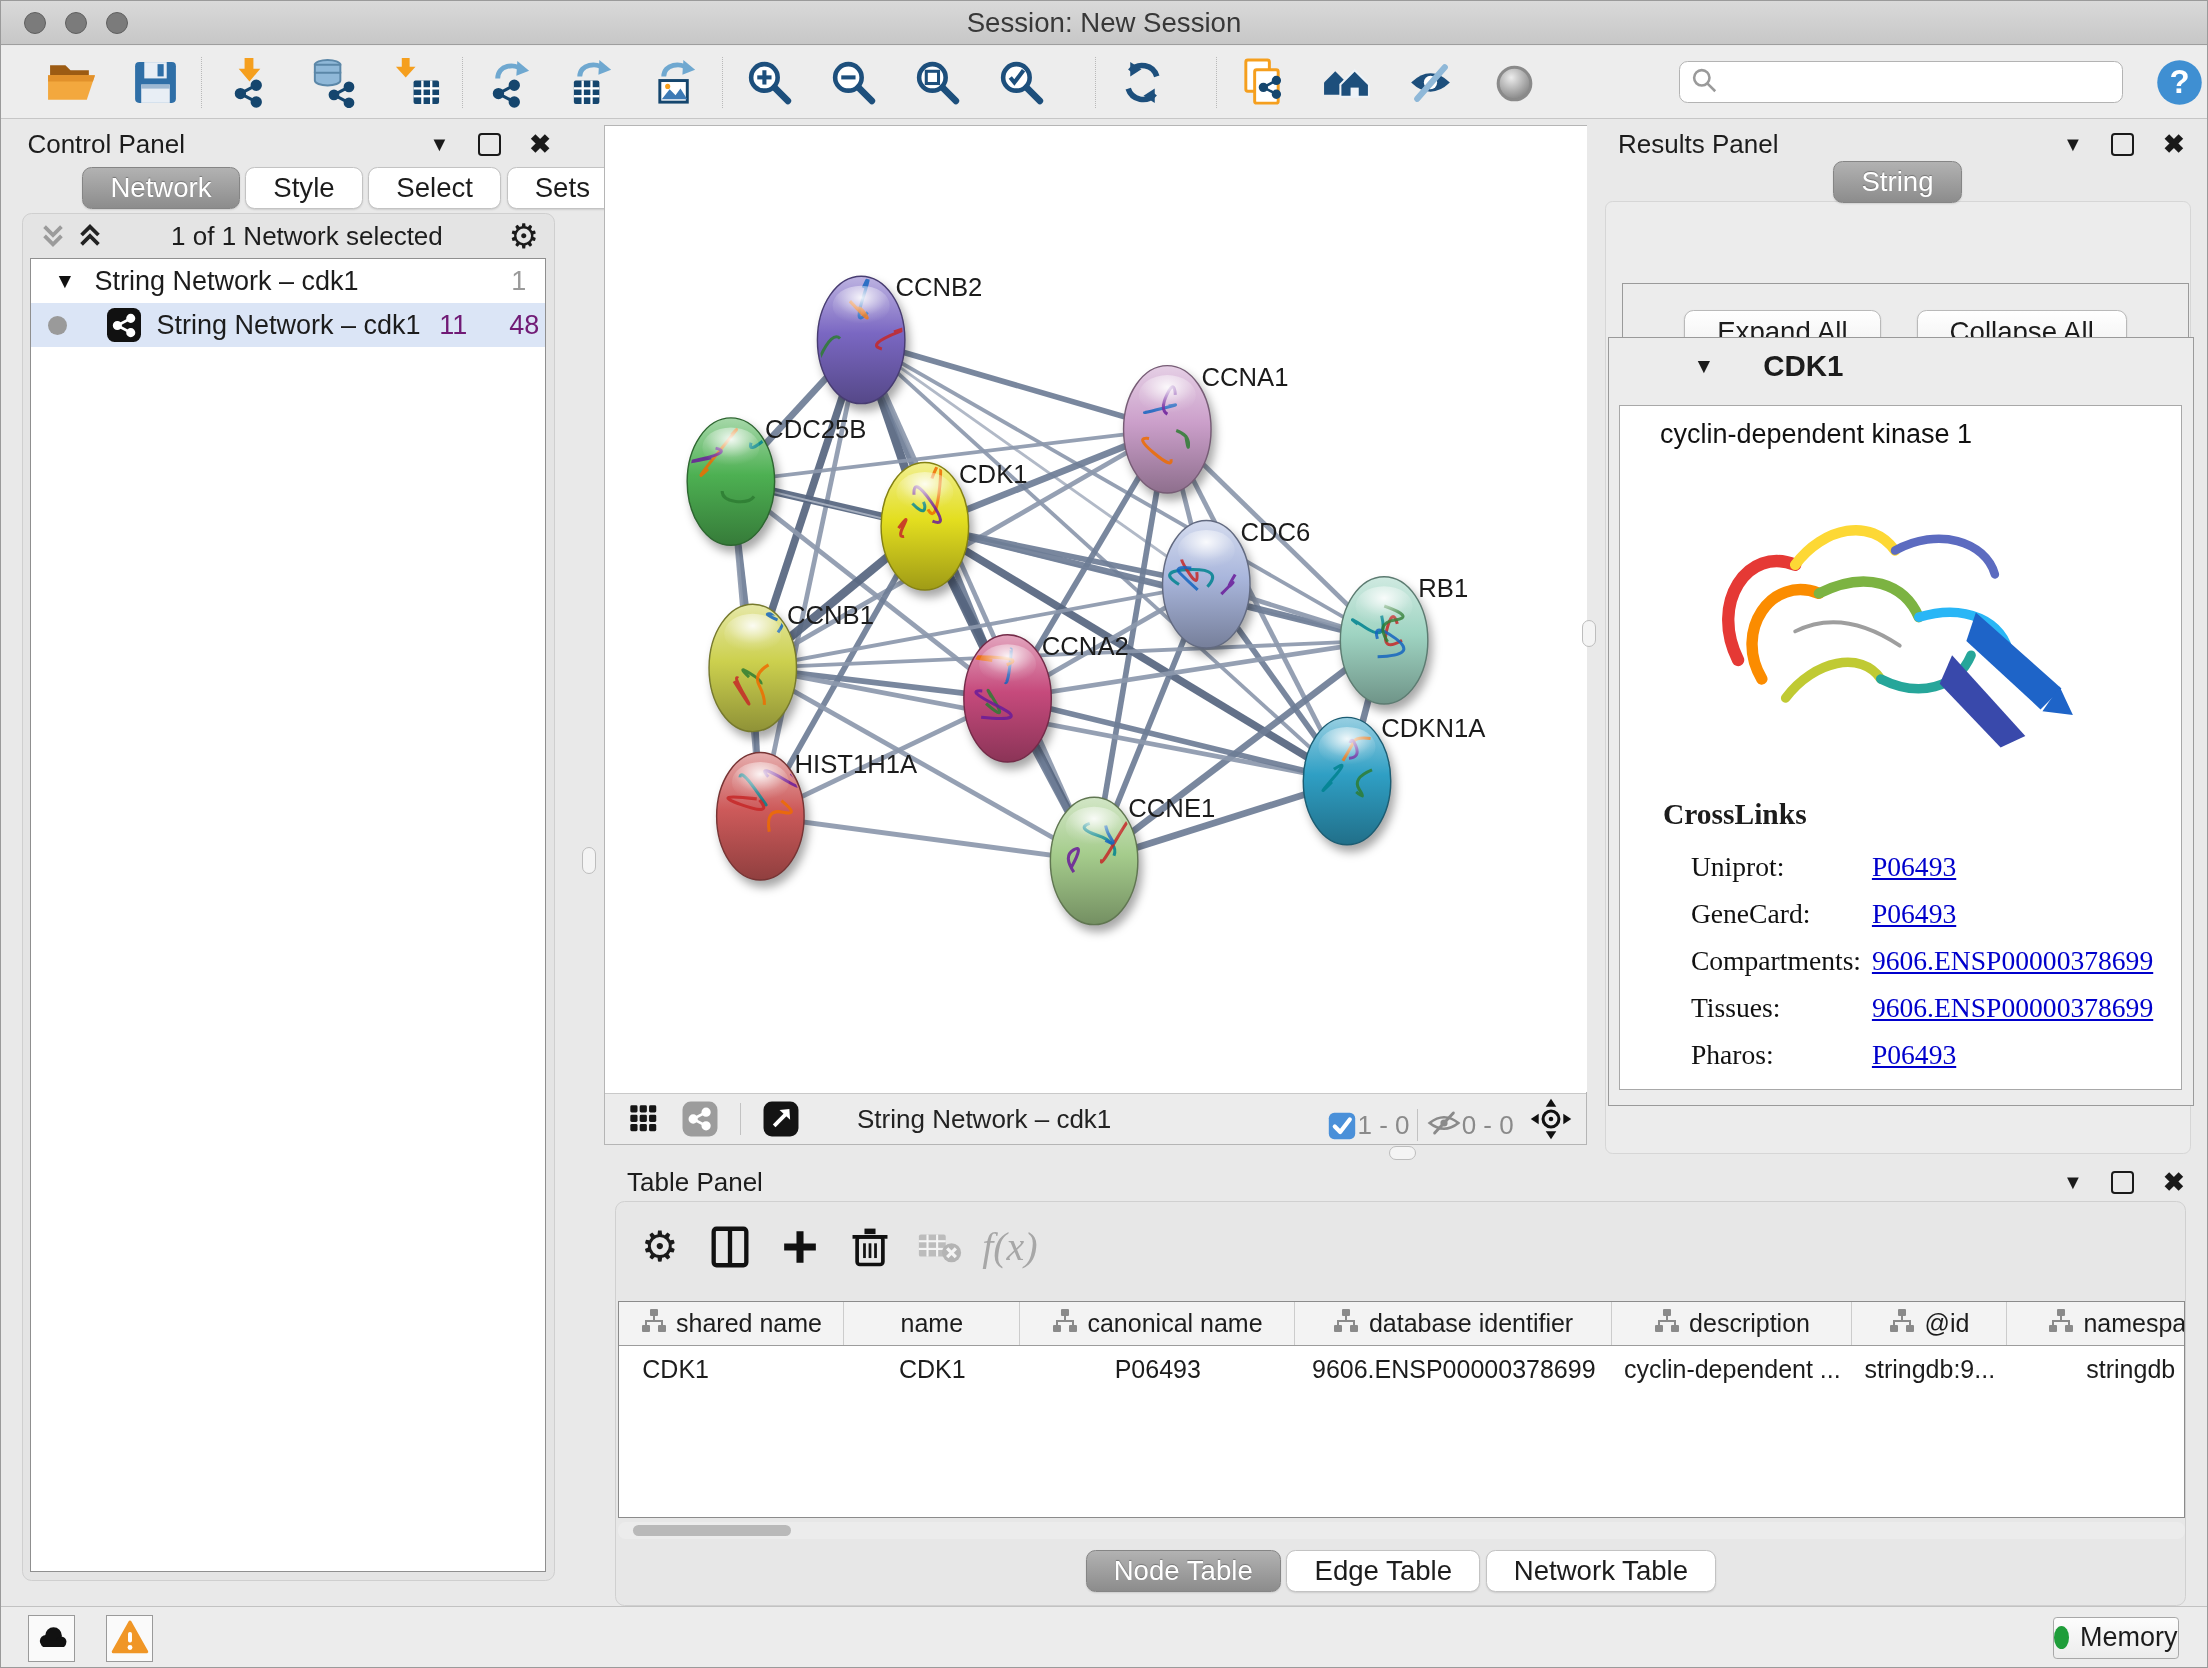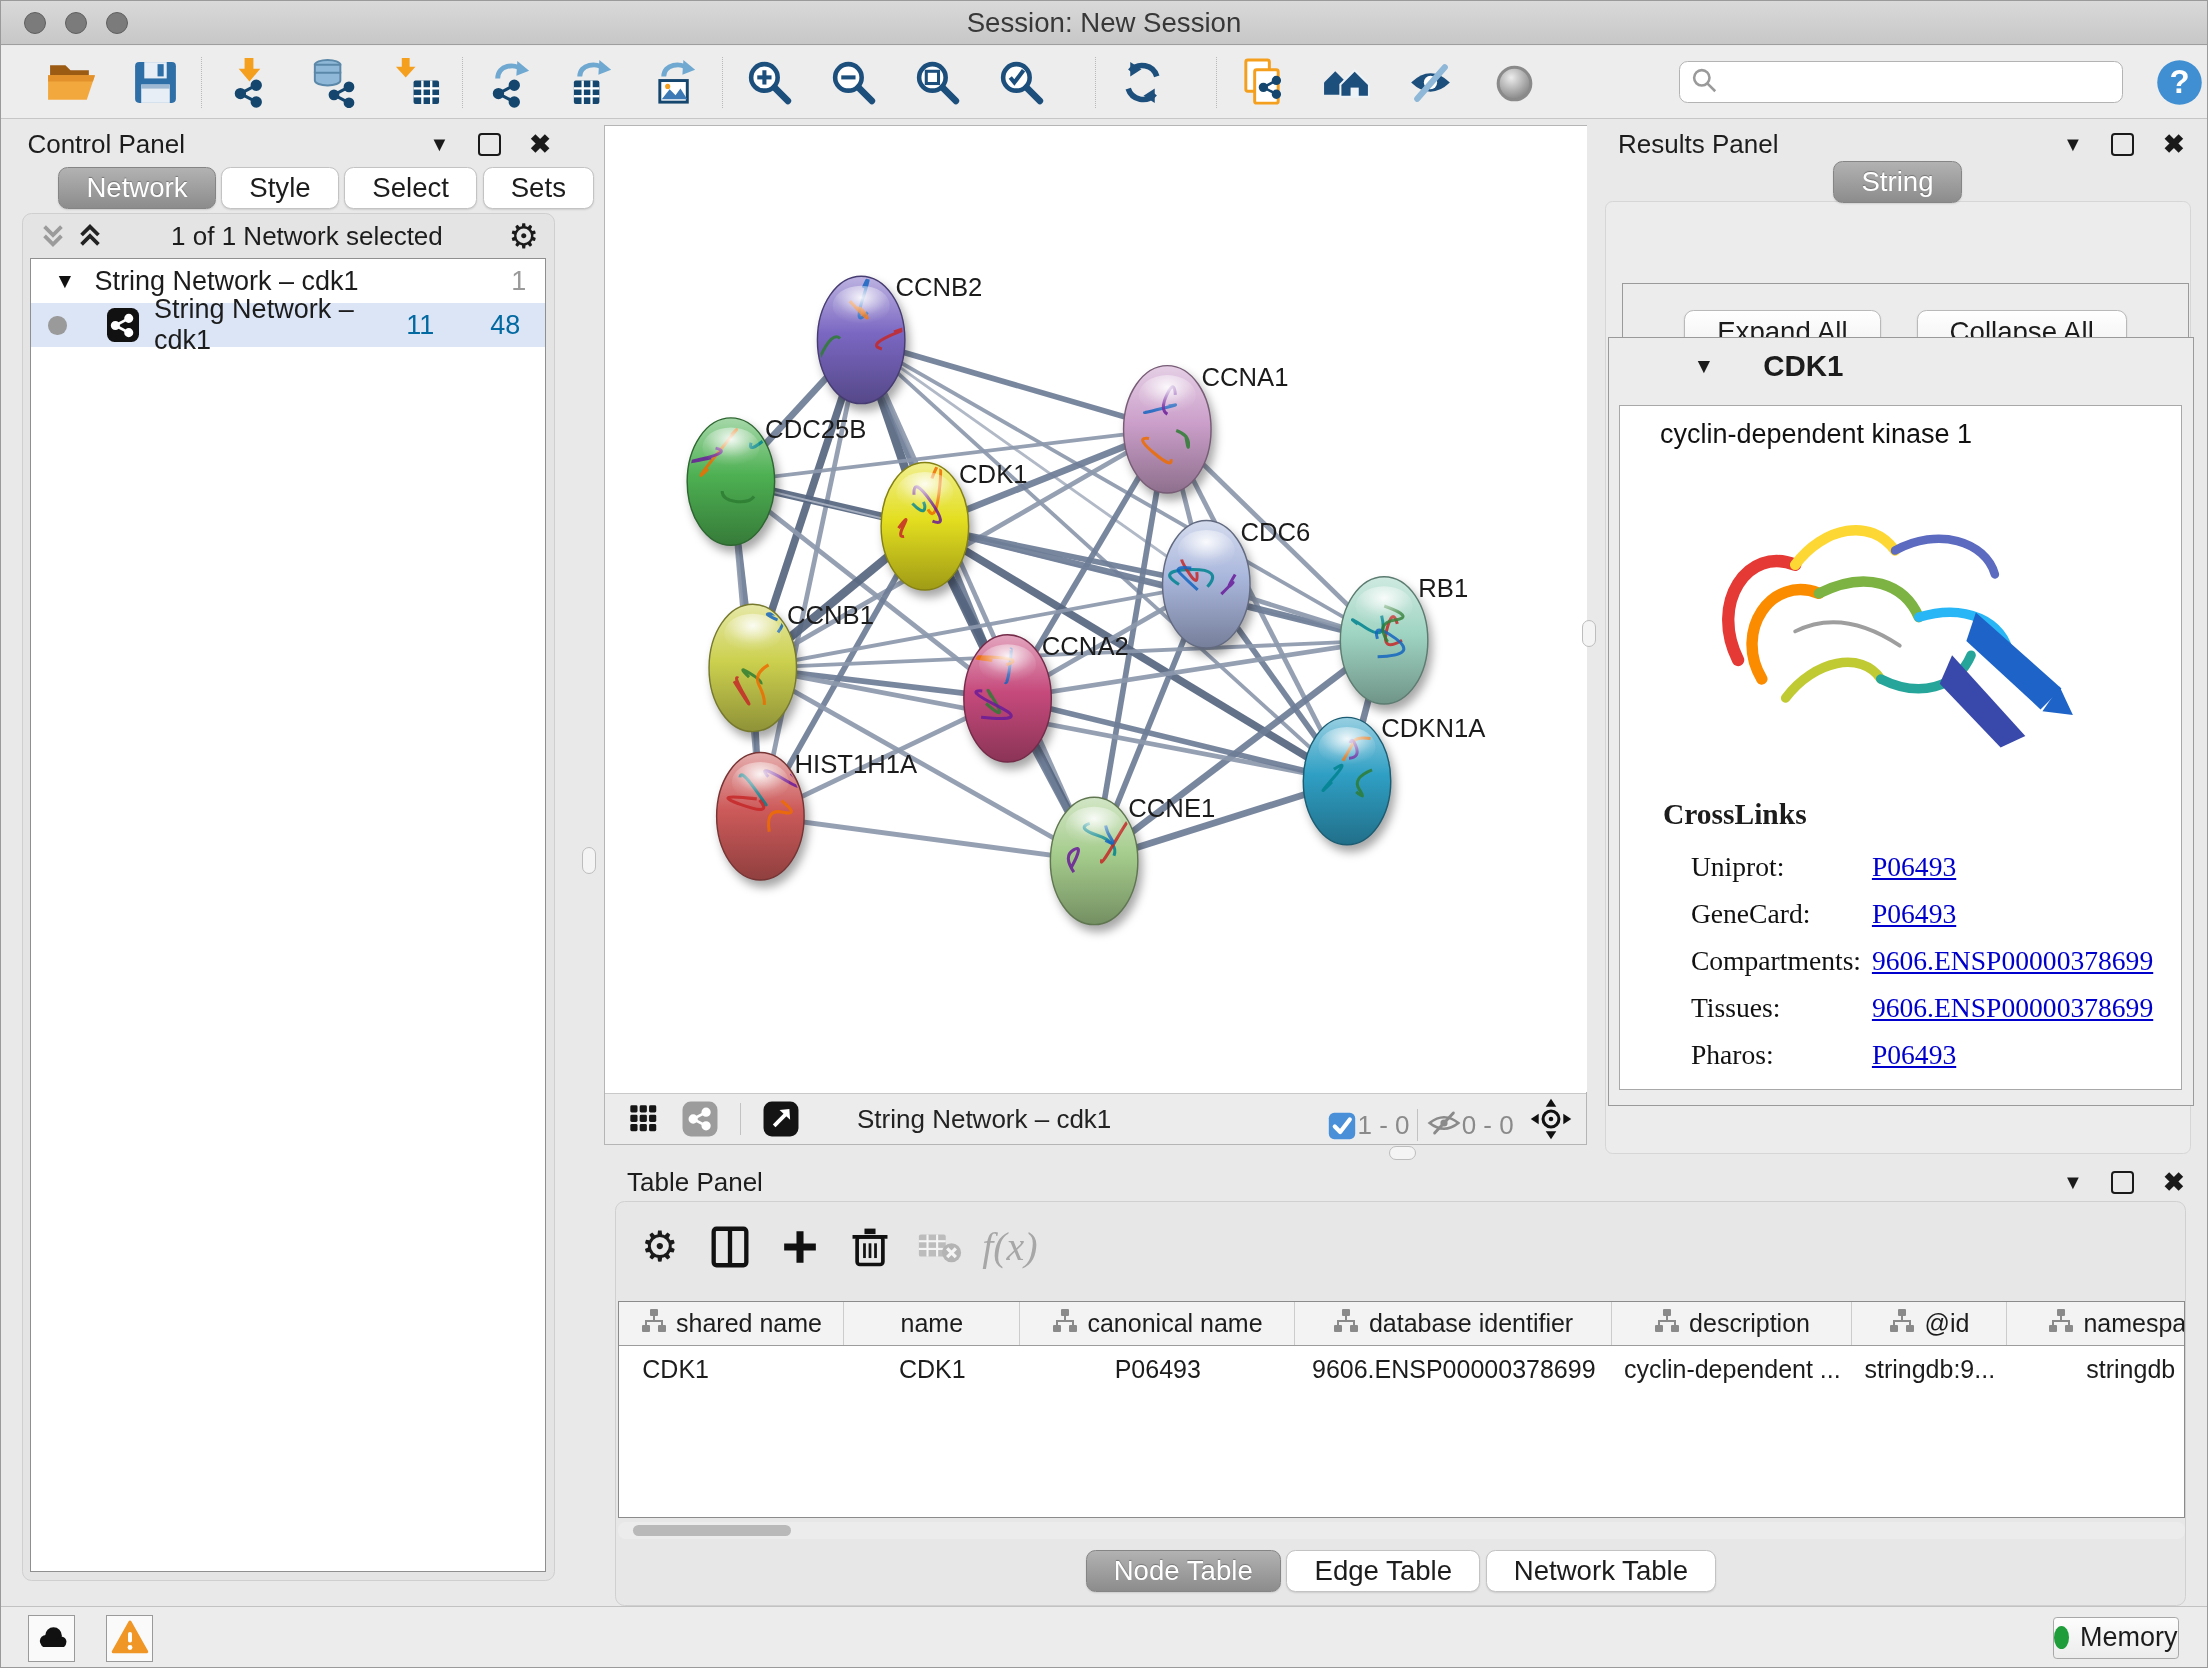--- a/index.html
+++ b/index.html
@@ -34,36 +34,36 @@
   .pi.boxy{width:23px;height:23px;border:2.9px solid #1a1a1a;border-radius:3.8px;}
   .pi.x{font-size:26px;font-weight:bold;}
   .tabs-row{display:flex;gap:5.7px;}
   .tab{height:42px;padding:0 27px;background:#fff;border:1px solid #c3c3c3;border-radius:9.5px;
     font-size:27.6px;display:flex;align-items:center;cursor:pointer;box-shadow:0 1px 1.9px rgba(0,0,0,.12);}
   .tab.active{background:linear-gradient(#b2b2b2,#8c8c8c);color:#fff;border-color:#858585;
     text-shadow:0 -1px 1px rgba(0,0,0,.3);}
   
   .control-panel{position:absolute;left:11.4px;top:124px;width:552px;height:1455px;}
   .cp-head{padding-left:15px;padding-right:13.3px;}
-  .cp-tabs{margin-top:3.8px;margin-left:46px;}
+  .cp-tabs{margin-top:3.8px;margin-left:70px;}
   .cp-container{position:absolute;left:9.5px;top:88px;width:533px;height:1368px;background:#e4e4e4;
     border:1px solid #cfcfcf;border-radius:9.5px;}
   .cp-toolrow{height:44px;display:flex;align-items:center;padding:0 15px;}
   .cp-status{flex:1;text-align:center;font-size:26px;color:#1c1c1c;}
   .gear-glyph{font-size:34px;line-height:34px;color:#1a1a1a;cursor:pointer;font-family:"DejaVu Sans",sans-serif;}
   .tree-box{position:absolute;left:7.6px;right:7.6px;top:44px;bottom:7.6px;background:#fff;border:1.9px solid #8f8f8f;overflow:hidden;}
   .tree-row{height:44px;display:flex;align-items:center;font-size:27px;}
   .tree-row .count{color:#9a9a9a;margin-left:auto;padding-right:19px;font-size:27px;}
   .tree-row.selected{background:#dbe5f6;}
   .expander{width:25px;margin-left:23px;font-size:21px;color:#111;cursor:pointer;}
   .bullet{width:19px;height:19px;border-radius:50%;background:#9a9a9a;margin-left:17px;}
   .netic{width:34px;height:34px;border-radius:7.6px;background:#111;display:flex;align-items:center;
     justify-content:center;margin-left:40px;}
   .tree-label{margin-left:15px;}
-  .nums{margin-left:auto;padding-right:25px;color:#0369a1;display:flex;gap:56px;}
+  .nums{margin-left:auto;padding-right:6px;color:#701a75;display:flex;gap:42px;}
   
   .canvas-panel{position:absolute;left:603px;top:124px;width:983px;height:1020px;background:#fff;
     border:1px solid #b5b5b5;}
   #net-wrap{position:absolute;left:0;top:0;width:982px;height:966px;overflow:hidden;background:#fff;}
   .canvas-bar{position:absolute;left:0;bottom:0;width:100%;height:51px;background:#ececec;
     border-top:1px solid #c9c9c9;display:flex;align-items:center;}
   .cb-ic{display:flex;align-items:center;justify-content:center;cursor:pointer;}
   .cb-sep{width:0;height:32px;border-left:1px solid #c2c2c2;margin:0 21px;}
   .cb-title{font-size:26px;color:#222;margin-left:57px;}
   .cb-right{margin-left:auto;display:flex;align-items:flex-end;gap:0;padding-right:13.3px;}

